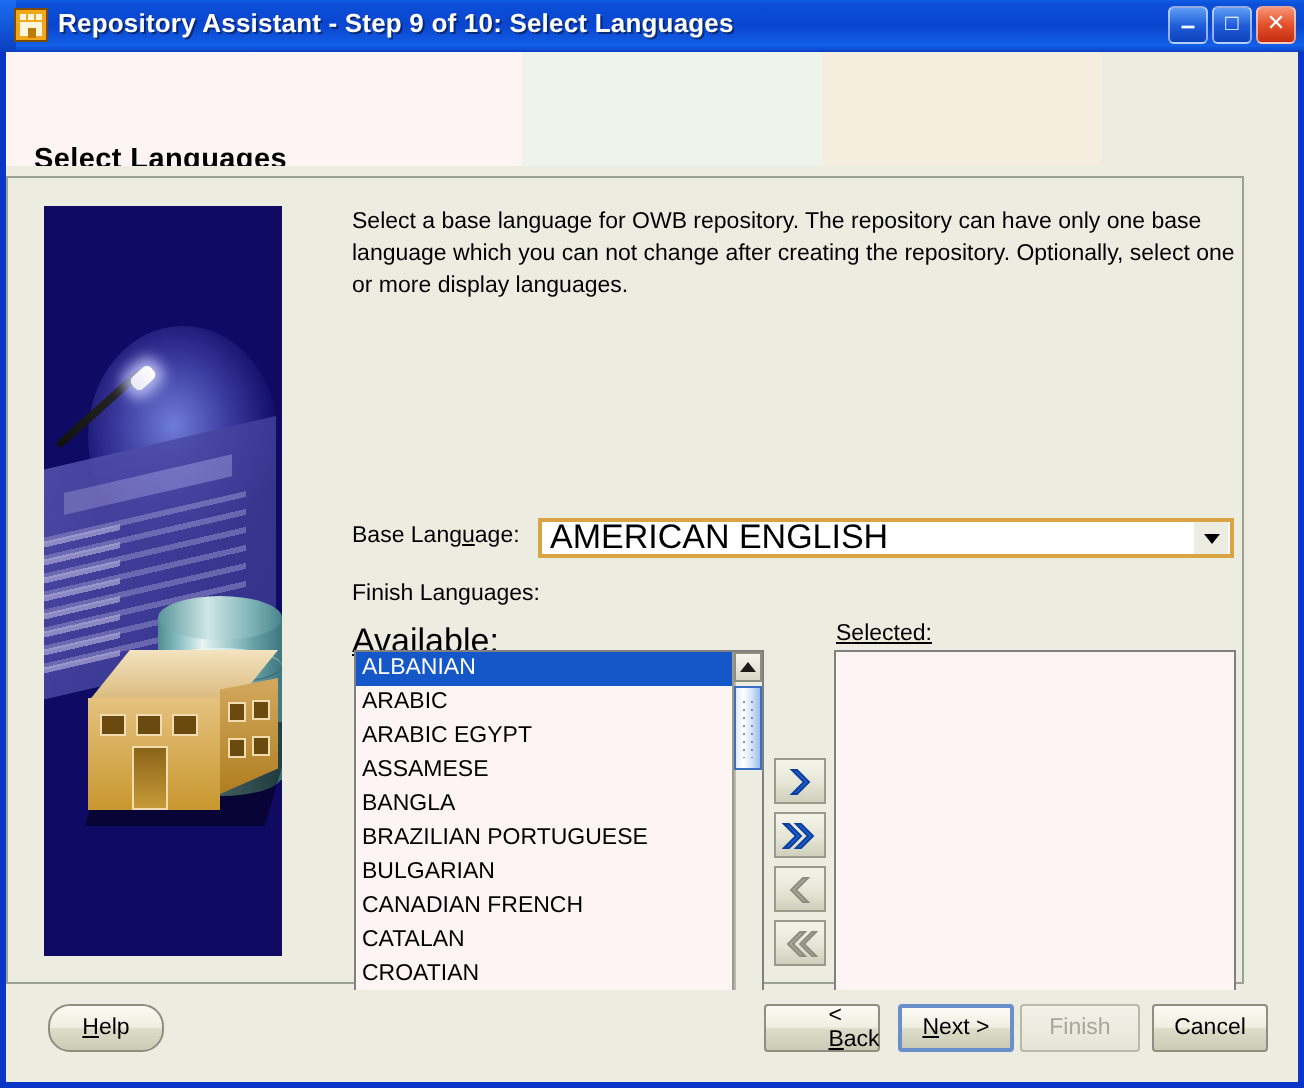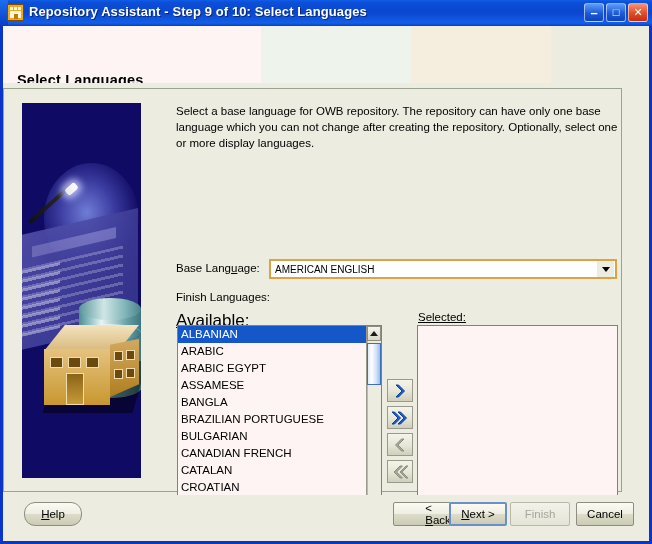--- a/index.html
+++ b/index.html
@@ -100,21 +100,21 @@
 
   
   .content{position:absolute;left:172px;top:14px;width:446px;}
   .intro{font-size:11.5px;color:#000;line-height:16px;width:443px;}
   .fieldrow{position:absolute;left:172px;top:170px;width:450px;height:20px;}
   .flabel{position:absolute;left:0;top:3px;font-size:11.5px;color:#000;}
   .flabel u{text-decoration:underline;}
   .combo{position:absolute;left:93px;top:0;width:348px;height:20px;
          border:2px solid #d9a441;background:#ffffff;box-sizing:border-box;
          display:flex;align-items:center;}
-  .combo .val{font-size:10px;color:#000;padding-left:4px;flex:1;}
+  .combo .val{font-size:17px;color:#000;padding-left:4px;flex:1;}
   .combo .arrow{width:17px;height:16px;display:flex;align-items:center;justify-content:center;
          background:#ecece0;margin-right:1px;}
   .combo .arrow i{display:block;width:0;height:0;border-left:4px solid transparent;
          border-right:4px solid transparent;border-top:5px solid #000;}
 
   .dlabel{position:absolute;left:172px;top:202px;font-size:11.5px;color:#000;}
   .avlabel{position:absolute;left:172px;top:222px;font-size:17px;color:#000;}
   .avlabel u{text-decoration:underline;}
   .sellabel{position:absolute;left:414px;top:222px;font-size:11.5px;color:#000;text-decoration:underline;}
   .sellabel u{text-decoration:underline;}
@@ -162,21 +162,21 @@
   #footer{position:absolute;left:3px;top:495px;width:646px;height:46px;background:#ecece0;}
   .btn{position:absolute;top:7px;height:24px;
        background:linear-gradient(180deg,#fbfbf4 0%,#eeeee2 48%,#dcdcc9 52%,#cbcbb5 100%);
        border:1px solid #8e8e80;border-radius:2px;box-sizing:border-box;
        font-size:11.5px;color:#000;display:flex;align-items:center;justify-content:center;}
   .btn u{text-decoration:underline;}
   .btn.disabled{color:#a6a69a;background:linear-gradient(180deg,#f2f2ea,#e4e4d6);
        border-color:#b9b9aa;}
   .btn.focus{border:2px solid #6b8fc9;}
   #btn-help{left:21px;width:58px;border-radius:11px;}
-  #btn-back{left:390px;width:58px;padding-left:32px;}
+  #btn-back{left:379px;width:58px;padding-left:32px;}
   #btn-next{left:446px;width:58px;}
   #btn-finish{left:507px;width:60px;align-items:center;}
   #btn-cancel{left:573px;width:58px;}
 </style>
 </head>
 <body>
 
 <div id="window">
 
   <div id="titlebar">

